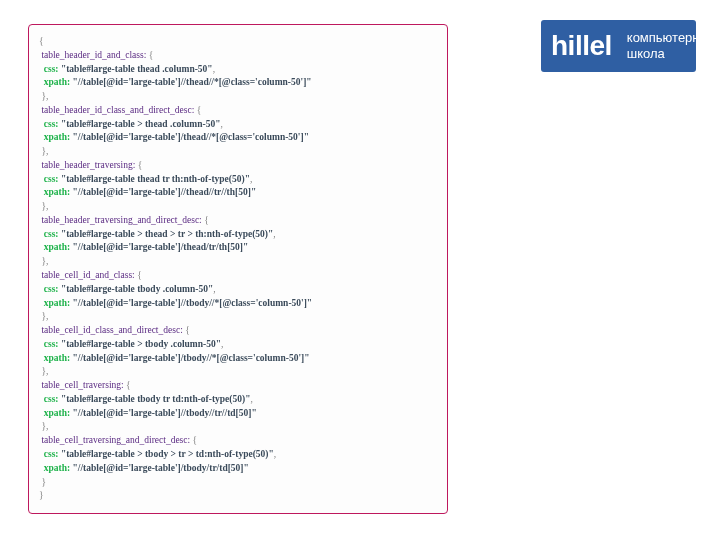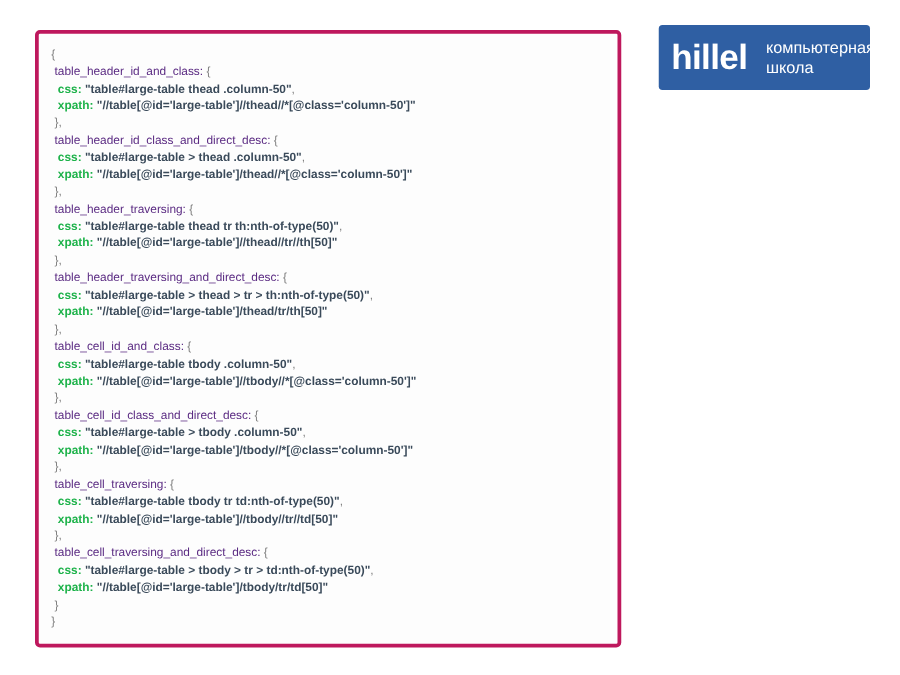--- a/index.html
+++ b/index.html
@@ -8,41 +8,41 @@
     height: 540px;
     background: #ffffff;
     font-family: Arial, Helvetica, sans-serif;
     position: relative;
     overflow: hidden;
   }
   .code-box {
     position: absolute;
     left: 28px;
     top: 24px;
-    width: 469px;
+    width: 420px;
     background: #fdfdfd;
-    border: 3px solid #be185d;
+    border: 1px solid #be185d;
     border-radius: 4px;
     padding: 10px 8px 10px 10px;
-    font-family: Liberation Sans, sans-serif;
+    font-family: Liberation Serif, serif;
     font-size: 9.5px;
     line-height: 1.45;
     color: #808080;
     white-space: pre;
   }
   .k  { color: #5a2a82; } 
   .o  { color: #808080; } 
   .pk { color: #1db24a; font-weight: bold; } 
   .v  { color: #3a4a5a; font-weight: bold; } 
 
   .logo {
     position: absolute;
     right: 24px;
     top: 20px;
-    width: 169px;
+    width: 155px;
     height: 52px;
     background: #2f5fa3;
     border-radius: 3px;
     display: flex;
     align-items: center;
     color: #ffffff;
     padding: 0 10px;
   }
   .logo-word {
     font-family: Arial, sans-serif;

